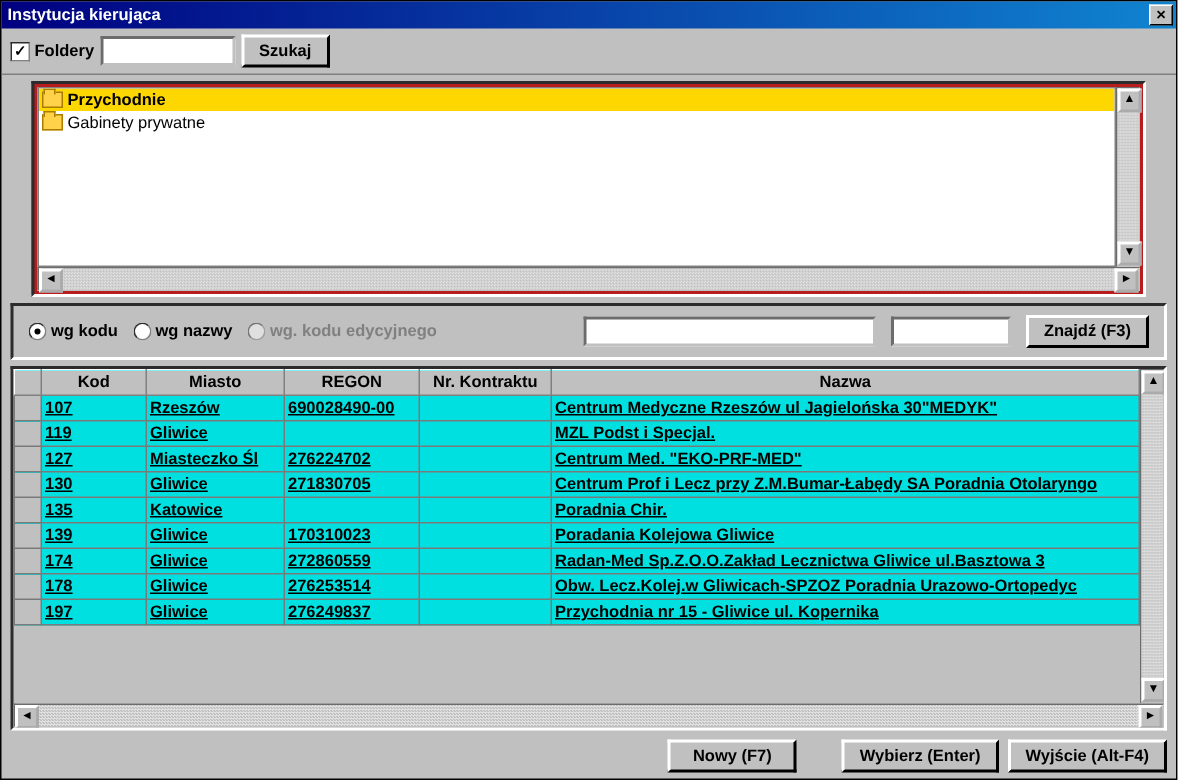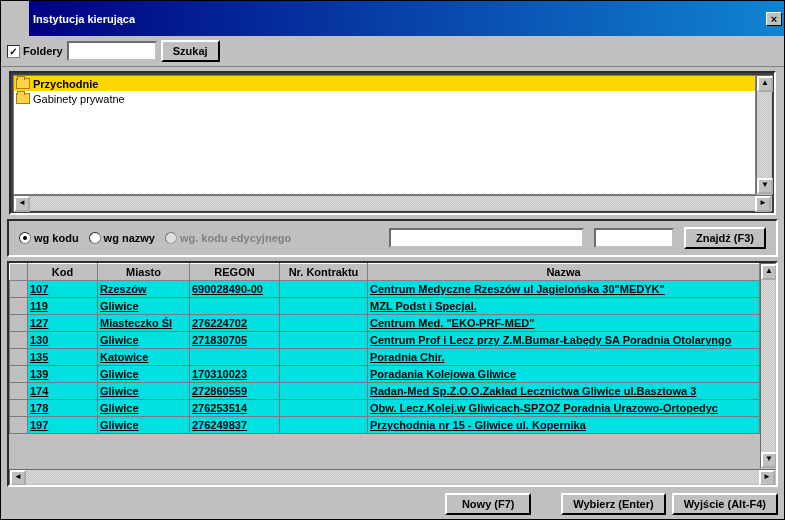--- a/index.html
+++ b/index.html
@@ -1,27 +1,27 @@
 <!DOCTYPE html>
 <html><head>
 <meta charset="utf-8">
 <style>
 * { box-sizing: border-box; margin: 0; padding: 0; font-family: "MS Sans Serif", Tahoma, sans-serif; font-size: 11px; }
 body { background: #c0c0c0; width: 785px; height: 520px; overflow: hidden; }
 .window { width: 785px; height: 520px; background: #c0c0c0; border: 1px solid #000; display: flex; flex-direction: column; }
-.titlebar { background: linear-gradient(to right, #000080, #1084d0); color: #fff; display: flex; align-items: center; height: 35px; padding: 0 2px; font-weight: bold; margin-left: 28px; }
+.titlebar { background: linear-gradient(to right, #000080, #1084d0); color: #fff; display: flex; align-items: center; height: 18px; padding: 0 2px; font-weight: bold; }
 .titlebar-text { flex: 1; padding-left: 2px; }
 .titlebar-btn { width: 16px; height: 14px; background: #c0c0c0; border: 1px solid #fff; border-right-color: #000; border-bottom-color: #000; color: #000; text-align: center; line-height: 12px; font-weight: bold; cursor: pointer; }
 .toolbar { display: flex; align-items: center; gap: 4px; padding: 4px 6px; border-bottom: 1px solid #808080; }
 .checkbox-wrap { display: flex; align-items: center; gap: 3px; }
 .checkbox { width: 13px; height: 13px; background: #fff; border: 1px inset #808080; display: inline-flex; align-items: center; justify-content: center; font-size: 10px; font-weight: bold; color: #000; cursor: pointer; }
 label { font-weight: bold; }
 .text-input { background: #fff; border: 2px inset #c0c0c0; height: 20px; padding: 0 2px; font-size: 11px; }
 .btn { background: #c0c0c0; border: 2px outset #fff; border-right-color: #404040; border-bottom-color: #404040; height: 22px; font-weight: bold; padding: 0 10px; cursor: pointer; }
-.inner-panel { margin: 4px 8px; background: #404040; border: 2px inset #fff; border-top-color: #808080; border-left-color: #808080; padding: 2px; flex: 0 0 auto; }
+.inner-panel { margin: 4px 20px; background: #b91c1c; border: 2px inset #fff; border-top-color: #808080; border-left-color: #808080; padding: 2px; flex: 0 0 auto; }
 .tree { background: #fff; height: 120px; overflow: hidden; position: relative; border: 1px solid #808080; }
 .tree-row { display: flex; align-items: center; height: 15px; padding-left: 2px; gap: 3px; }
 .tree-row.sel { background: #ffd700; font-weight: bold; }
 .folder-icon { width: 14px; height: 11px; background: #ffd24a; border: 1px solid #aa7d00; position: relative; }
 .folder-icon::before { content: ""; position: absolute; top: -3px; left: 0; width: 6px; height: 3px; background: #ffd24a; border: 1px solid #aa7d00; border-bottom: none; }
 .hscrollbar { height: 16px; background: #dcdcdc; border: 1px inset #c0c0c0; display: flex; align-items: stretch; }
 .vscrollbar { width: 16px; background: #dcdcdc; border: 1px inset #c0c0c0; display: flex; flex-direction: column; }
 .sb-btn { width: 16px; height: 16px; background: #c0c0c0; border: 2px outset #fff; font-size: 8px; text-align: center; line-height: 10px; cursor: pointer; }
 .sb-track { flex: 1; background: repeating-conic-gradient(#c0c0c0 0% 25%, #e0e0e0 0% 50%) 0/2px 2px; }
 .radio-row { display: flex; align-items: center; gap: 10px; padding: 6px 10px; border: 2px inset #fff; border-top-color: #808080; border-left-color: #808080; margin: 0 6px; }

